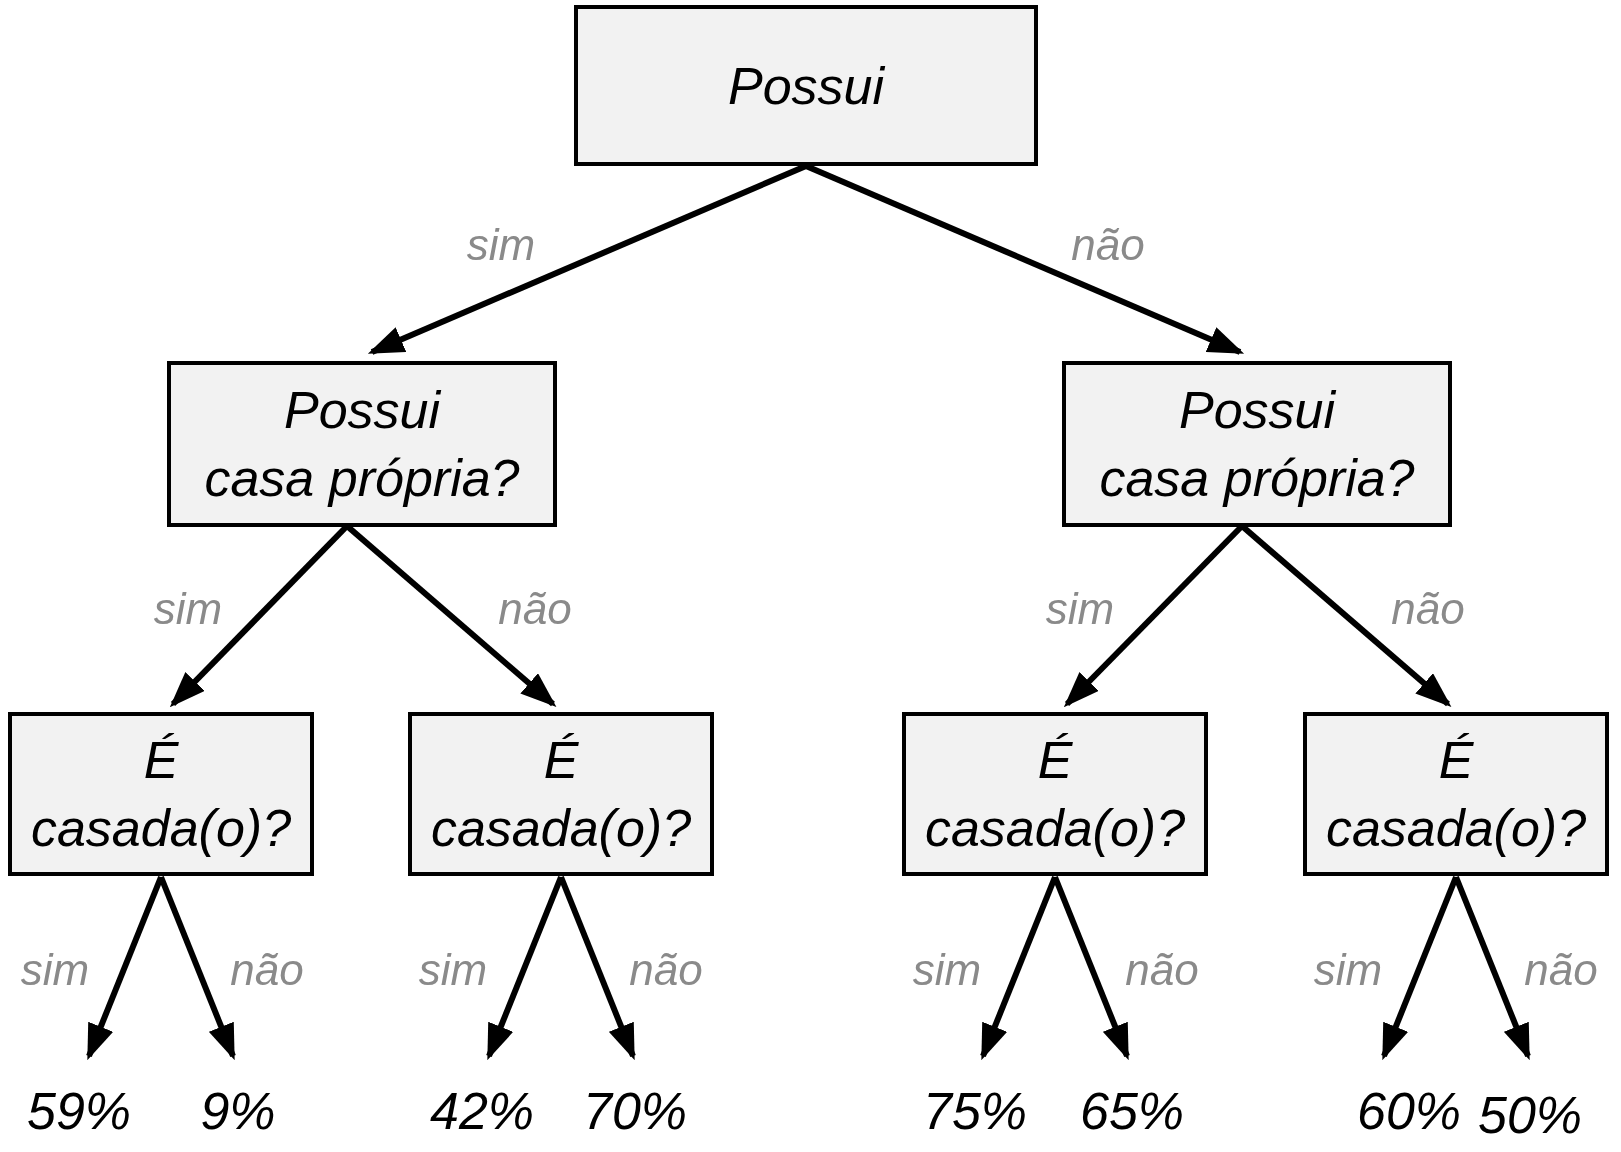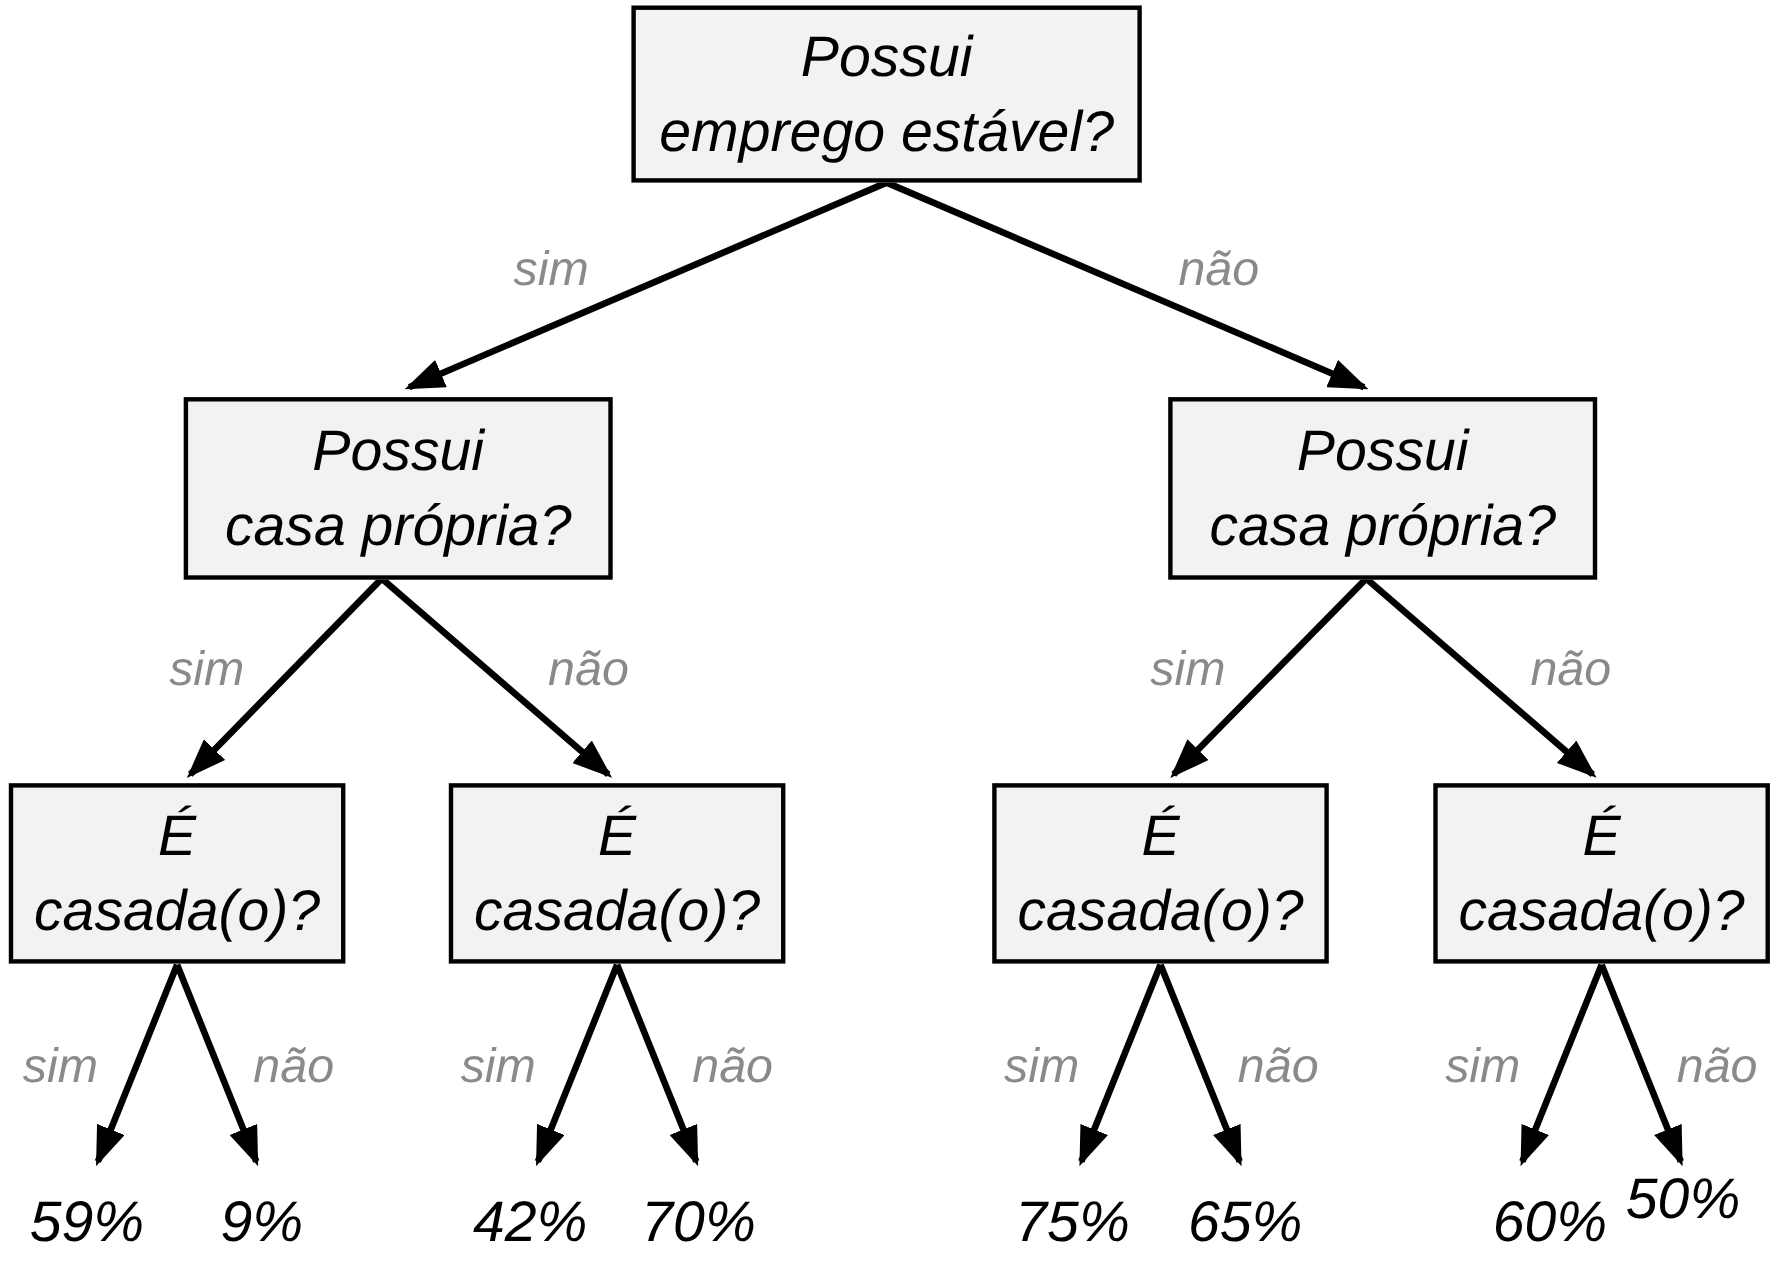--- a/index.html
+++ b/index.html
@@ -80,21 +80,20 @@
     <line x1="561" y1="877" x2="489" y2="1056" marker-end="url(#arrowhead)"></line>
     <line x1="561" y1="877" x2="633" y2="1056" marker-end="url(#arrowhead)"></line>
     <line x1="1055" y1="877" x2="983" y2="1056" marker-end="url(#arrowhead)"></line>
     <line x1="1055" y1="877" x2="1127" y2="1056" marker-end="url(#arrowhead)"></line>
     <line x1="1456" y1="877" x2="1384" y2="1056" marker-end="url(#arrowhead)"></line>
     <line x1="1456" y1="877" x2="1528" y2="1056" marker-end="url(#arrowhead)"></line>
   </svg>
 
   <div class="node" style="left:574px; top:5px; width:464px; height:161px">
     <div>Possui</div>
-    <div>emprego estável?</div>
   </div>
 
   <div class="node" style="left:167px; top:361px; width:390px; height:166px">
     <div>Possui</div>
     <div>casa própria?</div>
   </div>
   <div class="node" style="left:1062px; top:361px; width:390px; height:166px">
     <div>Possui</div>
     <div>casa própria?</div>
   </div>
@@ -133,15 +132,15 @@
   <span class="edge-label" style="left:1348px; top:970px">sim</span>
   <span class="edge-label" style="left:1561px; top:970px">não</span>
 
   <span class="leaf" style="left:79px; top:1111px">59%</span>
   <span class="leaf" style="left:238px; top:1111px">9%</span>
   <span class="leaf" style="left:482px; top:1111px">42%</span>
   <span class="leaf" style="left:635px; top:1111px">70%</span>
   <span class="leaf" style="left:975px; top:1111px">75%</span>
   <span class="leaf" style="left:1132px; top:1111px">65%</span>
   <span class="leaf" style="left:1409px; top:1111px">60%</span>
-  <span class="leaf" style="left:1530px; top:1090px">50%</span>
+  <span class="leaf" style="left:1530px; top:1115px">50%</span>
 
 </div>
 
 </body></html>

